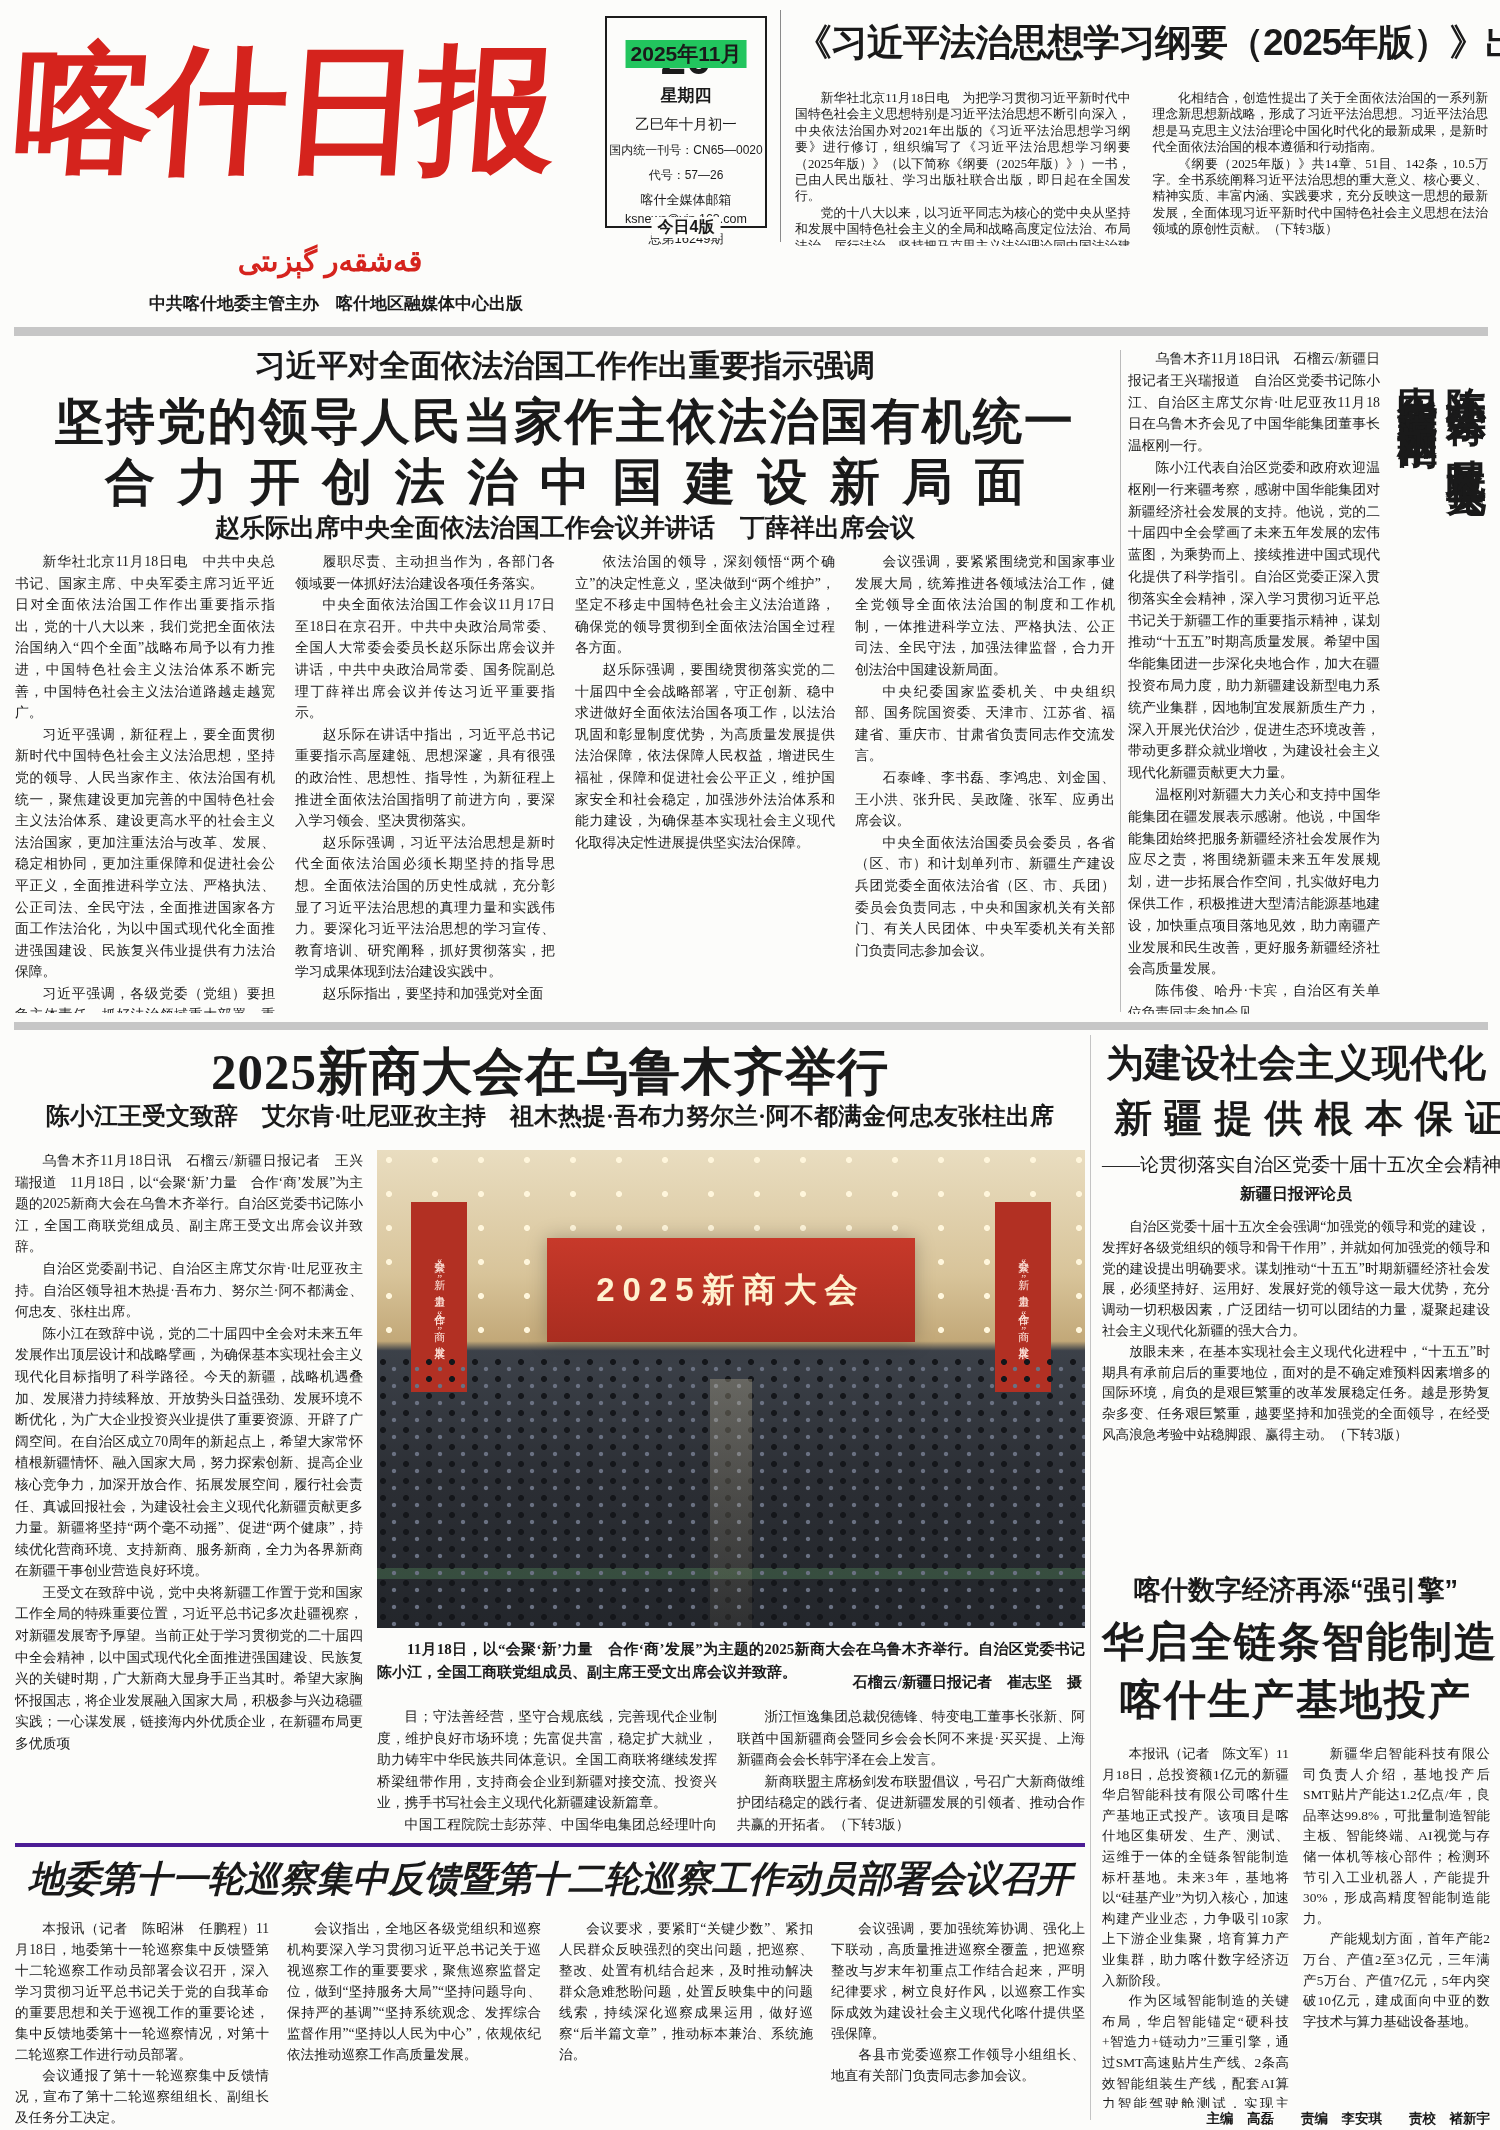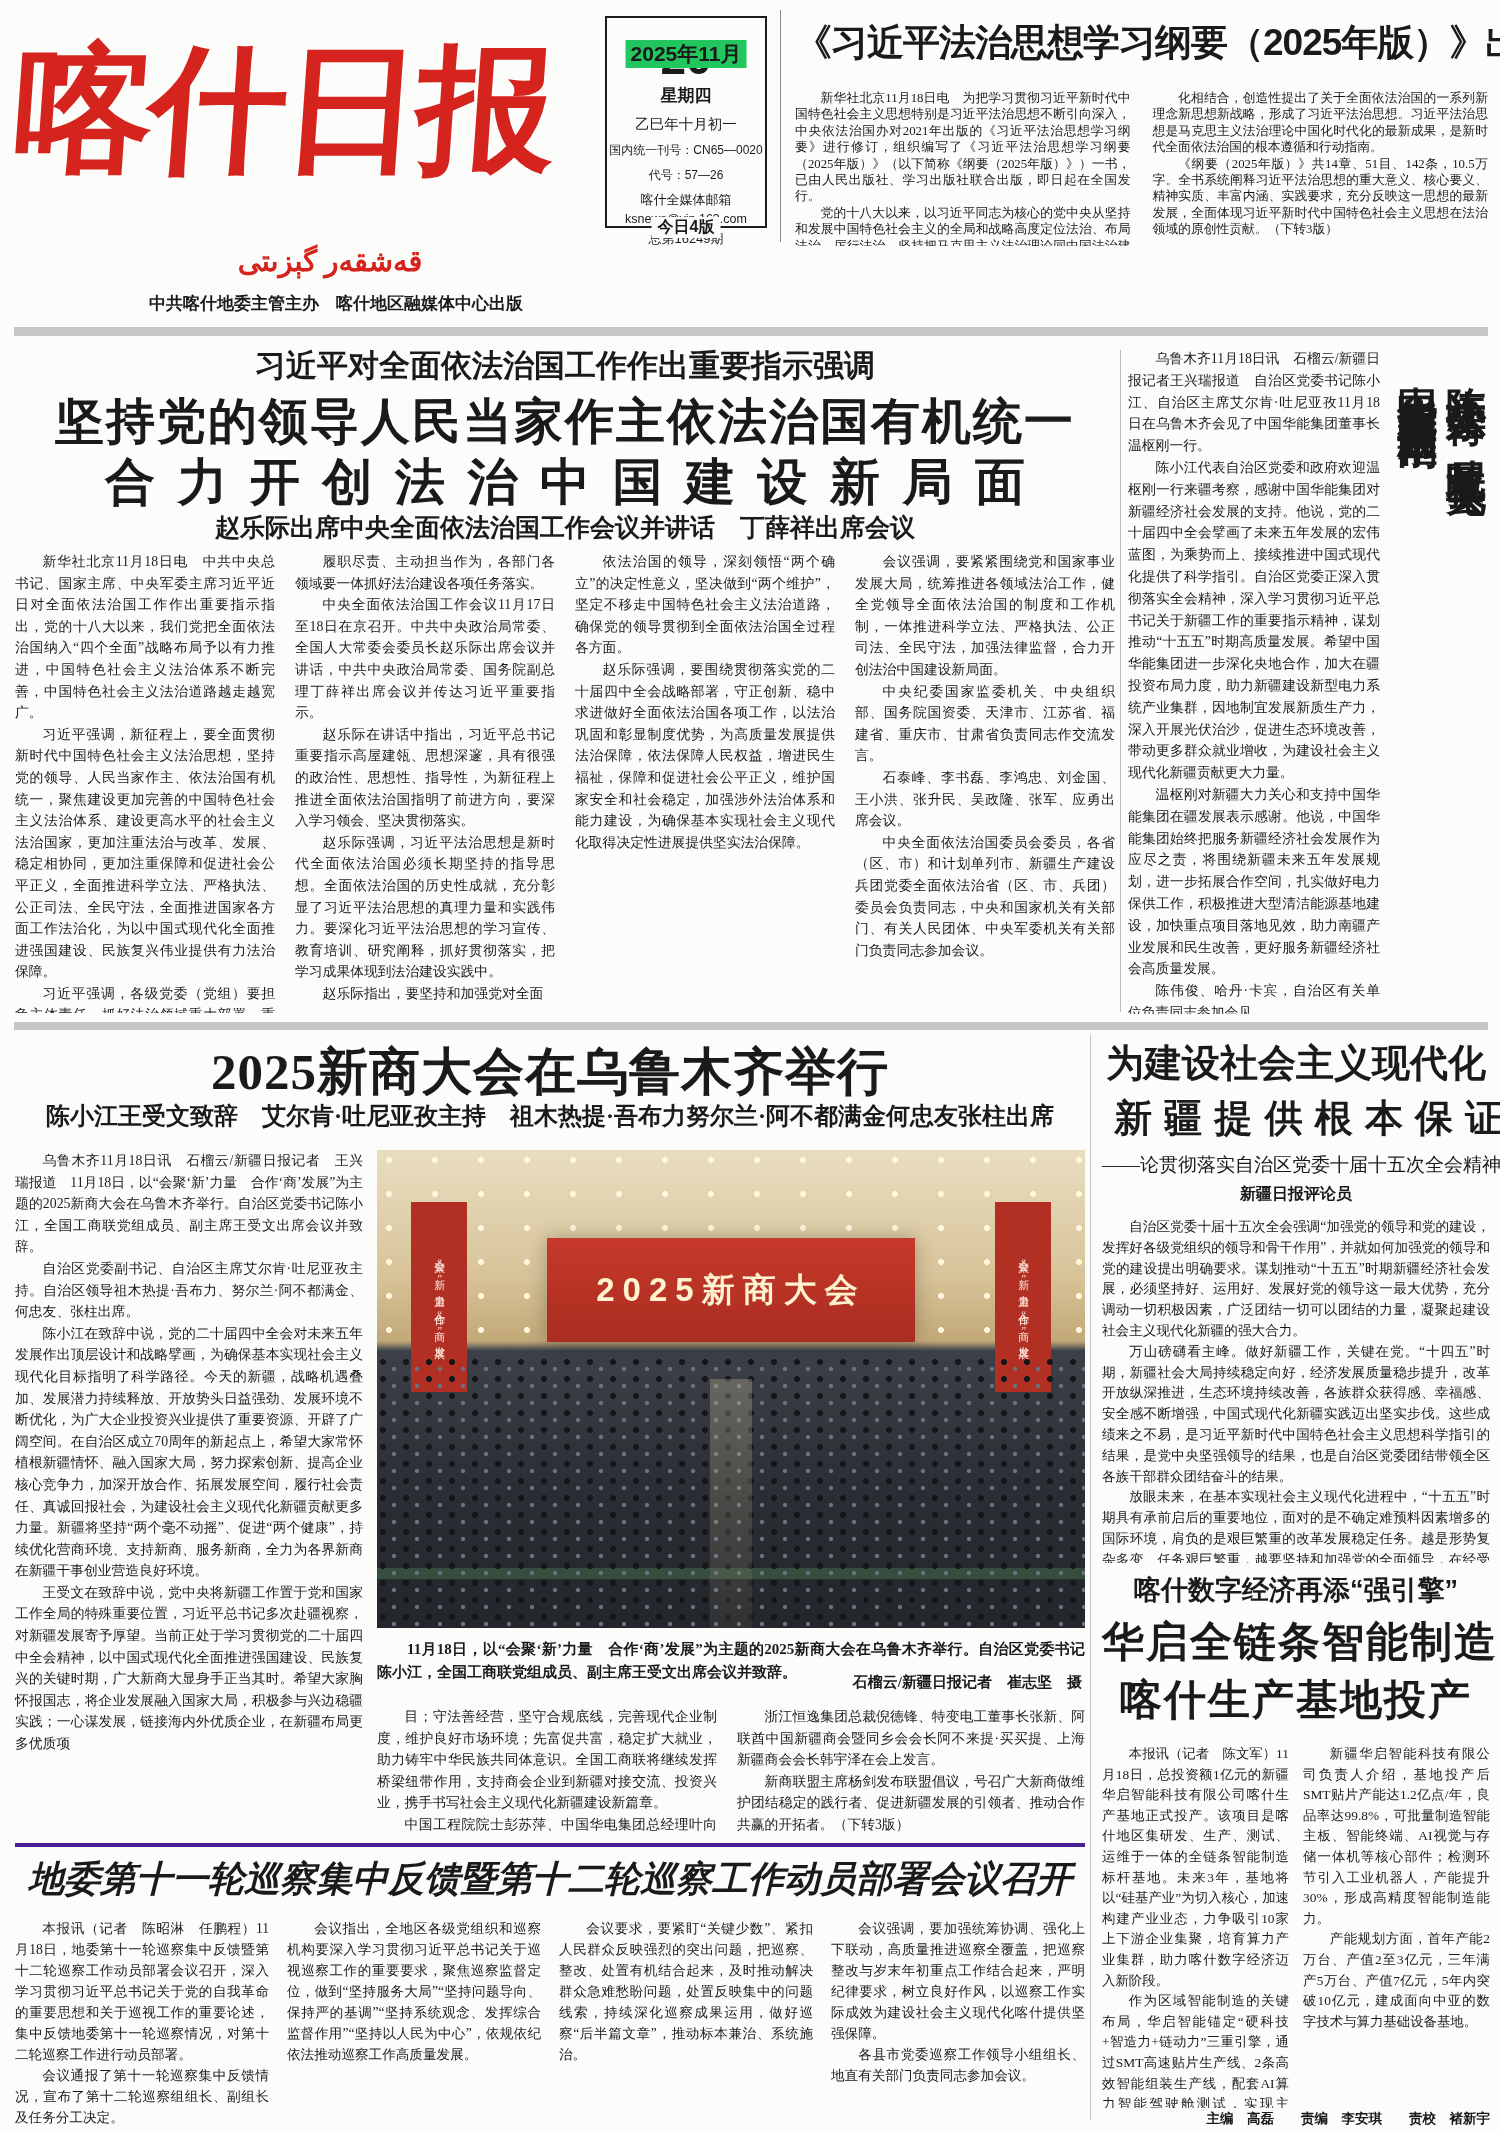--- a/index.html
+++ b/index.html
@@ -278,21 +278,20 @@
     </div>
   </div>
 
   <div class="commentary" data-name="article-commentary">
     <div class="cm-h1" data-name="commentary-headline-line1">为建设社会主义现代化</div>
     <div class="cm-h2" data-name="commentary-headline-line2">新疆提供根本保证</div>
     <div class="cm-sub" data-name="commentary-subtitle">——论贯彻落实自治区党委十届十五次全会精神</div>
     <div class="cm-byline" data-name="commentary-byline">新疆日报评论员</div>
     <div class="cm-body bodytext" data-name="commentary-body">
         <p>自治区党委十届十五次全会强调“加强党的领导和党的建设，发挥好各级党组织的领导和骨干作用”，并就如何加强党的领导和党的建设提出明确要求。谋划推动“十五五”时期新疆经济社会发展，必须坚持好、运用好、发展好党的领导这一最大优势，充分调动一切积极因素，广泛团结一切可以团结的力量，凝聚起建设社会主义现代化新疆的强大合力。</p>
-        <p>万山磅礴看主峰。做好新疆工作，关键在党。“十四五”时期，新疆社会大局持续稳定向好，经济发展质量稳步提升，改革开放纵深推进，生态环境持续改善，各族群众获得感、幸福感、安全感不断增强，中国式现代化新疆实践迈出坚实步伐。这些成绩来之不易，是习近平新时代中国特色社会主义思想科学指引的结果，是党中央坚强领导的结果，也是自治区党委团结带领全区各族干部群众团结奋斗的结果。</p>
         <p>放眼未来，在基本实现社会主义现代化进程中，“十五五”时期具有承前启后的重要地位，面对的是不确定难预料因素增多的国际环境，肩负的是艰巨繁重的改革发展稳定任务。越是形势复杂多变、任务艰巨繁重，越要坚持和加强党的全面领导，在经受风高浪急考验中站稳脚跟、赢得主动。（下转3版）</p>
       </div>
   </div>
 
   <div class="huaqi" data-name="article-huaqi">
     <div class="hq-kicker" data-name="huaqi-kicker">喀什数字经济再添“强引擎”</div>
     <div class="hq-h1" data-name="huaqi-headline-line1">华启全链条智能制造</div>
     <div class="hq-h2" data-name="huaqi-headline-line2">喀什生产基地投产</div>
     <div class="hq-body">
       <div class="col bodytext" data-name="huaqi-column-1">

